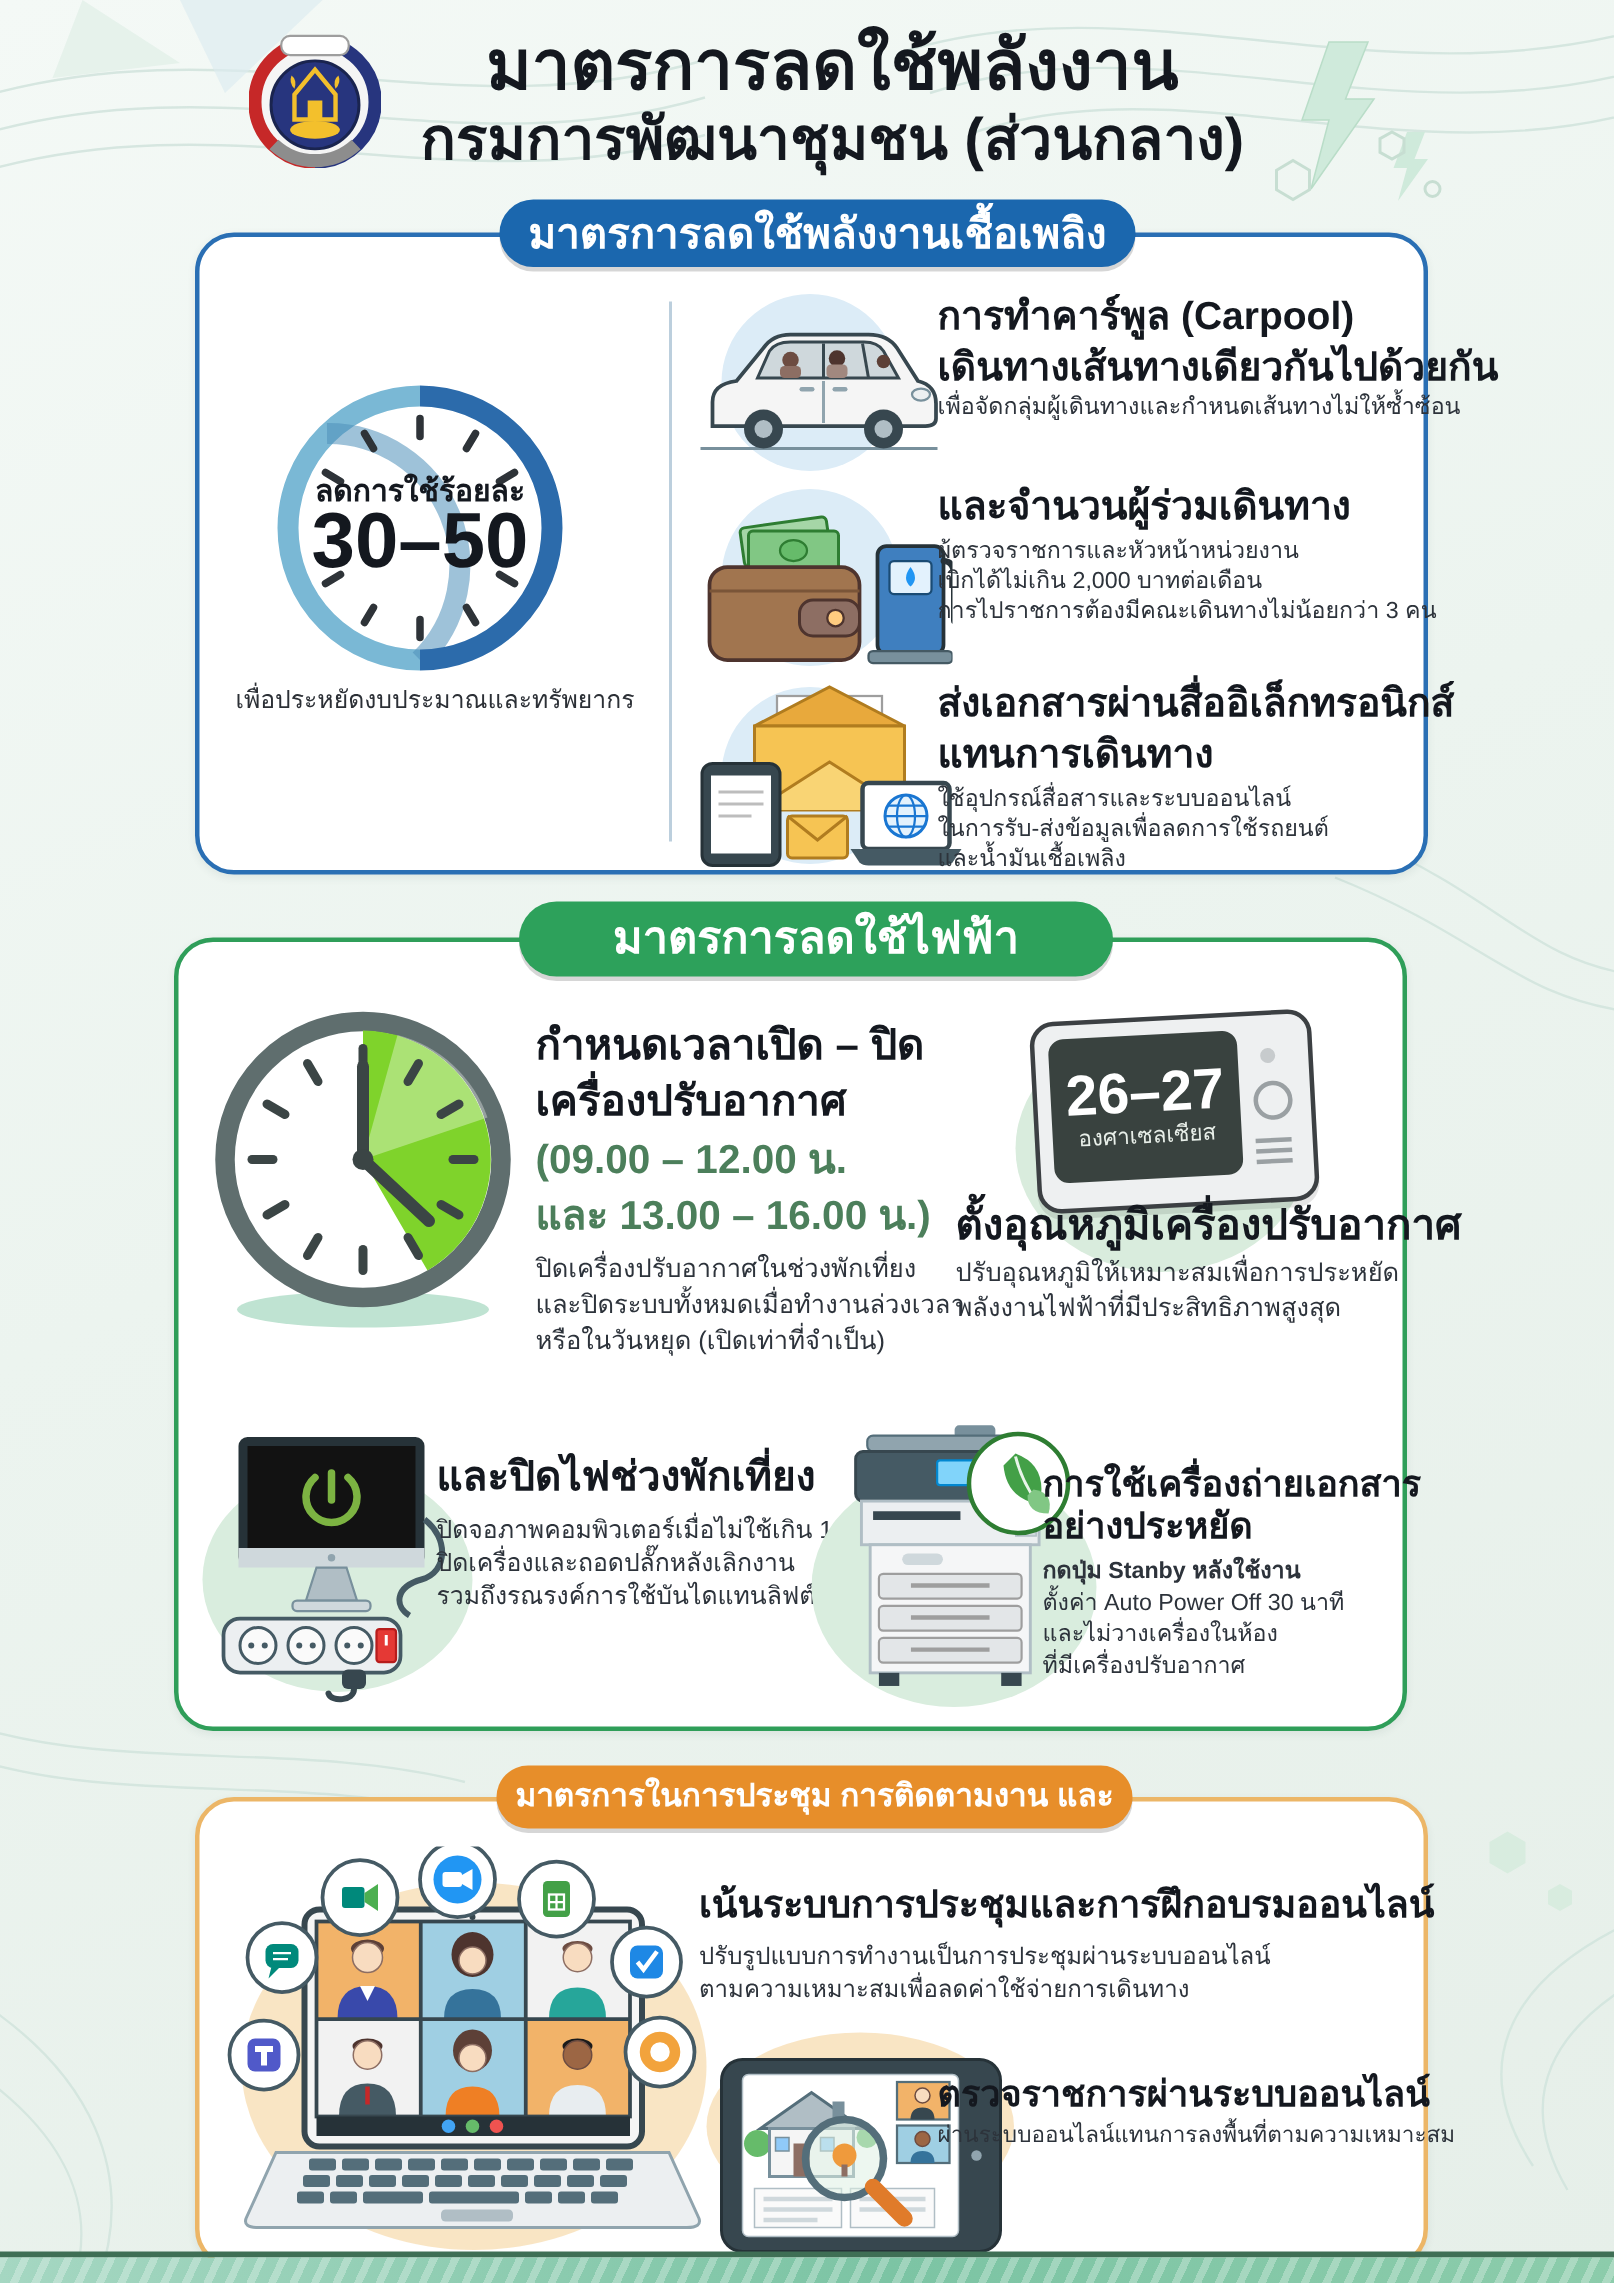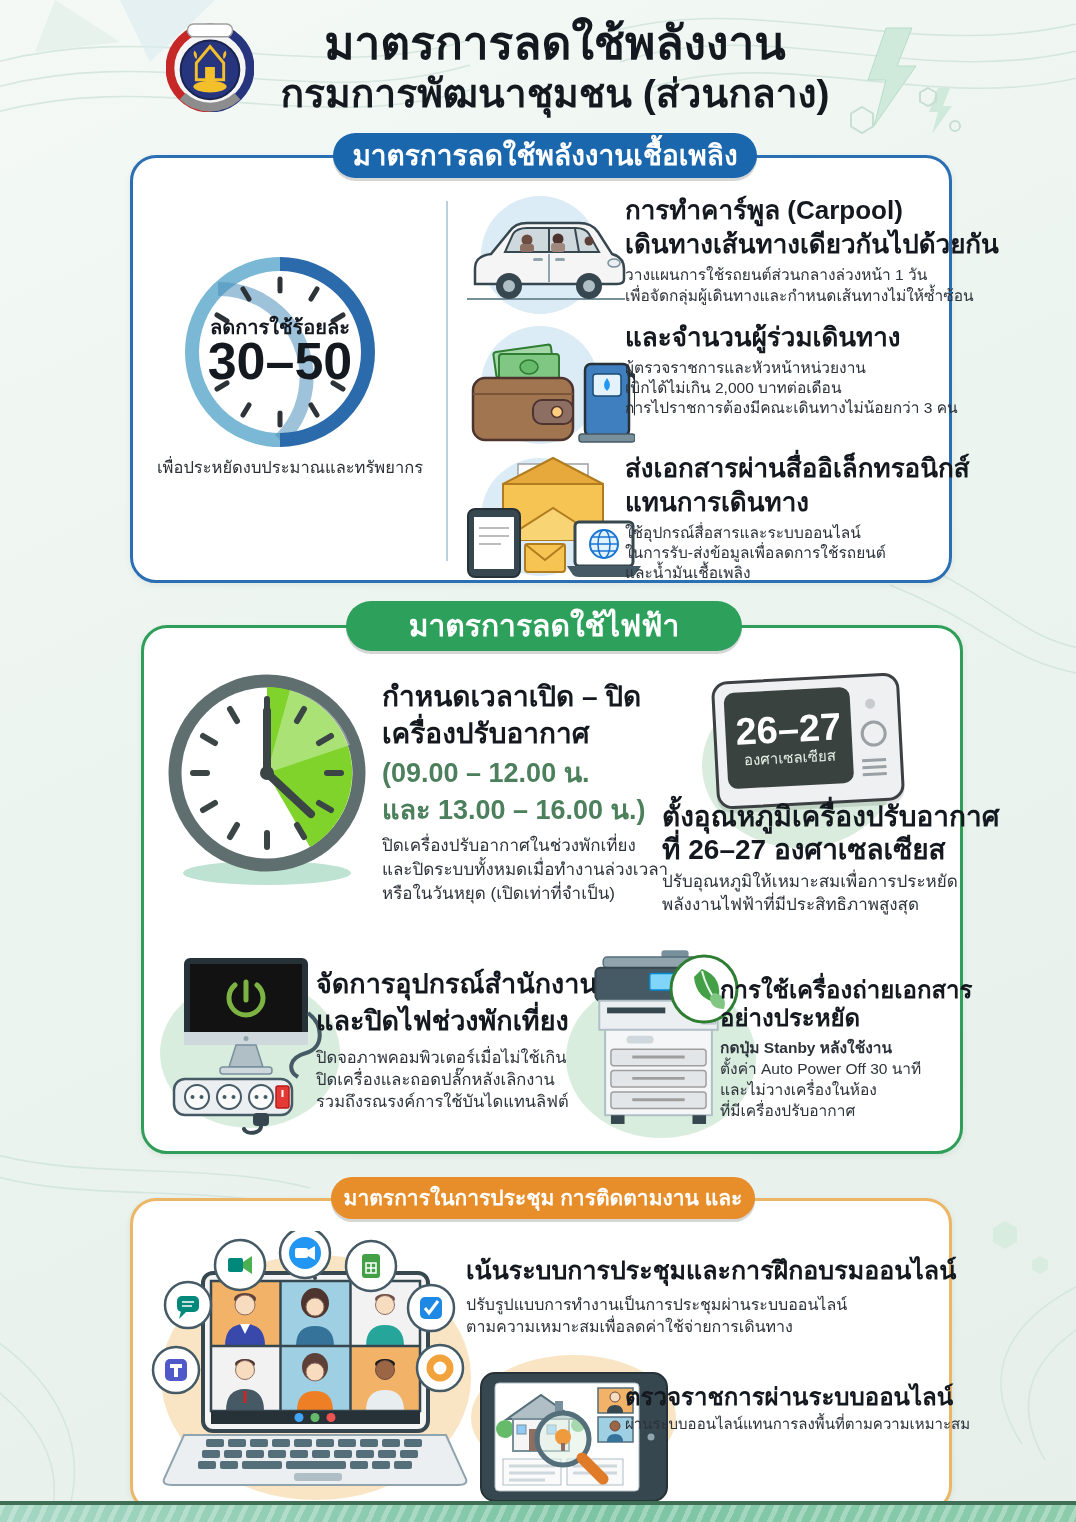--- a/index.html
+++ b/index.html
@@ -137,21 +137,20 @@
       <rect x="94" y="52" width="10" height="3" rx="1.5" fill="#90a4ae"></rect>
       <ellipse cx="153" cy="57" rx="6" ry="4" fill="#eceff1" stroke="#78909c" stroke-width="1.5"></ellipse>
       <circle cx="48" cy="80" r="13" fill="#37474f"></circle>
         <circle cx="48" cy="80" r="6" fill="#b0bec5"></circle>
       <circle cx="128" cy="80" r="13" fill="#37474f"></circle>
         <circle cx="128" cy="80" r="6" fill="#b0bec5"></circle>
     </svg>
     <div class="abs" style="left:492px;top:35px;width:330px;">
       <div class="t-bold nw" style="font-size:26px;line-height:34px;">การทำคาร์พูล (Carpool)</div>
       <div class="t-bold nw" style="font-size:26px;line-height:34px;">เดินทางเส้นทางเดียวกันไปด้วยกัน</div>
-      <div class="t-body nw" style="font-size:15.5px;line-height:21px;margin-top:3px;">วางแผนการใช้รถยนต์ส่วนกลางล่วงหน้า 1 วัน</div>
       <div class="t-body nw" style="font-size:15.5px;line-height:21px;">เพื่อจัดกลุ่มผู้เดินทางและกำหนดเส้นทางไม่ให้ซ้ำซ้อน</div>
     </div>
 
     <div class="icon-circle" style="left:348px;top:168px;width:118px;height:118px;"></div>
     <svg class="abs" style="left:332px;top:176px;" width="170" height="120" viewBox="0 0 170 120">
       <g transform="rotate(-8 60 30)">
         <rect x="30" y="14" width="58" height="26" rx="3" fill="#a5d6a7" stroke="#2e7d32" stroke-width="2"></rect>
       </g>
       <rect x="34" y="20" width="60" height="26" rx="3" fill="#81c784" stroke="#2e7d32" stroke-width="2"></rect>
       <ellipse cx="64" cy="33" rx="9" ry="7" fill="#66bb6a" stroke="#2e7d32" stroke-width="1.5"></ellipse>
@@ -203,21 +202,21 @@
       <div class="t-body nw" style="font-size:15.5px;line-height:20px;">ในการรับ-ส่งข้อมูลเพื่อลดการใช้รถยนต์</div>
       <div class="t-body nw" style="font-size:15.5px;line-height:20px;">และน้ำมันเชื้อเพลิง</div>
     </div>
   </div>
 
   <div class="pill" style="left:346px;top:601px;width:396px;height:50px;line-height:50px;font-size:30px;
               background:#2da15b;border-radius:25px;">
     <span>มาตรการลดใช้ไฟฟ้า</span>
   </div>
 
-  <div class="card" style="left:141px;top:625px;width:816px;height:523px;border:3px solid #2f9e59;">
+  <div class="card" style="left:116px;top:625px;width:816px;height:523px;border:3px solid #2f9e59;">
 
     <svg class="abs" style="left:18px;top:45px;" width="210" height="215" viewBox="0 0 210 215">
       <ellipse cx="105" cy="200" rx="84" ry="12" fill="#bfe3d2"></ellipse>
       <circle cx="105" cy="100" r="92" fill="#ffffff" stroke="#5f6e6e" stroke-width="13"></circle>
       <path d="M105,100 L105,14 A86,86 0 0 1 148,174 Z" fill="#7fd32b"></path>
       <path d="M105,100 L128,17 A86,86 0 0 1 188,72 Z" fill="#ffffff" opacity="0.35"></path>
       <g stroke="#3b4545" stroke-width="6" stroke-linecap="round">
         <line x1="105" y1="26" x2="105" y2="40"></line>
         <line x1="105" y1="160" x2="105" y2="174"></line>
         <line x1="31" y1="100" x2="45" y2="100"></line>
@@ -253,21 +252,20 @@
         <div class="thermo-unit">องศาเซลเซียส</div>
       </div>
       <div class="abs" style="left:150px;top:22px;width:10px;height:10px;border-radius:50%;background:#c7cbcd;"></div>
       <div class="abs" style="left:144px;top:44px;width:20px;height:20px;border-radius:50%;border:3px solid #9aa0a3;"></div>
       <div class="abs" style="left:144px;top:82px;width:24px;height:3px;background:#9aa0a3;"></div>
       <div class="abs" style="left:144px;top:89px;width:24px;height:3px;background:#9aa0a3;"></div>
       <div class="abs" style="left:144px;top:96px;width:24px;height:3px;background:#9aa0a3;"></div>
     </div>
     <div class="abs" style="left:518px;top:172px;width:330px;">
       <div class="t-bold nw" style="font-size:28px;line-height:33px;">ตั้งอุณหภูมิเครื่องปรับอากาศ</div>
-      <div class="t-bold nw" style="font-size:28px;line-height:33px;">ที่ 26–27 องศาเซลเซียส</div>
       <div class="t-body nw" style="font-size:17px;line-height:23px;margin-top:4px;">ปรับอุณหภูมิให้เหมาะสมเพื่อการประหยัด</div>
       <div class="t-body nw" style="font-size:17px;line-height:23px;">พลังงานไฟฟ้าที่มีประสิทธิภาพสูงสุด</div>
     </div>
 
     <div class="soft-circle" style="left:16px;top:350px;width:180px;height:150px;background:#d9edde;"></div>
     <svg class="abs" style="left:22px;top:325px;" width="160" height="185" viewBox="0 0 160 185">
       <rect x="18" y="5" width="124" height="86" rx="6" fill="#263238"></rect>
       <rect x="24" y="11" width="112" height="68" fill="#121212"></rect>
       <path d="M80,29 L80,47" stroke="#7cb342" stroke-width="5" stroke-linecap="round"></path>
       <path d="M69,32 A17,17 0 1 0 91,32" fill="none" stroke="#7cb342" stroke-width="5" stroke-linecap="round"></path>
@@ -285,21 +283,20 @@
         <circle cx="67.5" cy="144" r="2" fill="#455a64"></circle>
       <circle cx="95" cy="144" r="12" fill="#fafafa" stroke="#455a64" stroke-width="2"></circle>
       <circle cx="90.5" cy="144" r="2" fill="#455a64"></circle>
         <circle cx="99.5" cy="144" r="2" fill="#455a64"></circle>
       <rect x="110" y="133" width="13" height="22" rx="2" fill="#e53935" stroke="#b71c1c" stroke-width="1.5"></rect>
       <line x1="116.5" y1="137" x2="116.5" y2="144" stroke="#ffffff" stroke-width="2"></line>
       <rect x="87" y="160" width="16" height="13" rx="4" fill="#37474f"></rect>
       <path d="M95,173 C95,181 80,182 78,176" fill="none" stroke="#37474f" stroke-width="4" stroke-linecap="round"></path>
     </svg>
     <div class="abs" style="left:172px;top:338px;width:310px;">
-      <div class="t-bold nw" style="font-size:27px;line-height:37px;">จัดการอุปกรณ์สำนักงาน</div>
       <div class="t-bold nw" style="font-size:27px;line-height:37px;">และปิดไฟช่วงพักเที่ยง</div>
       <div class="t-body nw" style="font-size:16.5px;line-height:22px;margin-top:6px;">ปิดจอภาพคอมพิวเตอร์เมื่อไม่ใช้เกิน 15 นาที</div>
       <div class="t-body nw" style="font-size:16.5px;line-height:22px;">ปิดเครื่องและถอดปลั๊กหลังเลิกงาน</div>
       <div class="t-body nw" style="font-size:16.5px;line-height:22px;">รวมถึงรณรงค์การใช้บันไดแทนลิฟต์</div>
     </div>
 
     <div class="soft-circle" style="left:422px;top:350px;width:190px;height:160px;background:#d9edde;"></div>
     <svg class="abs" style="left:432px;top:320px;" width="165" height="185" viewBox="0 0 170 190">
       <rect x="88" y="2" width="28" height="9" rx="3" fill="#78909c"></rect>
       <rect x="28" y="9" width="96" height="11" rx="4" fill="#90a4ae" stroke="#546e7a" stroke-width="1.5"></rect>

